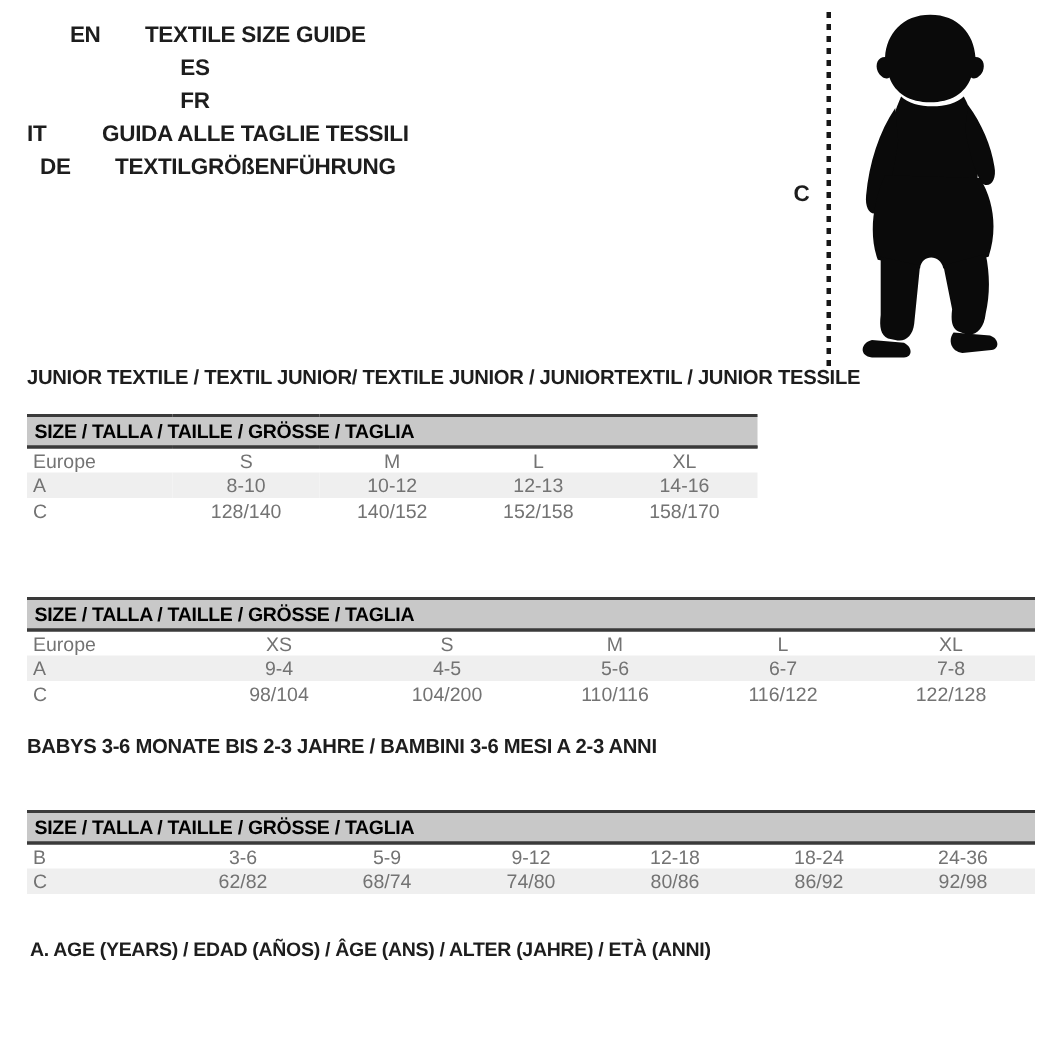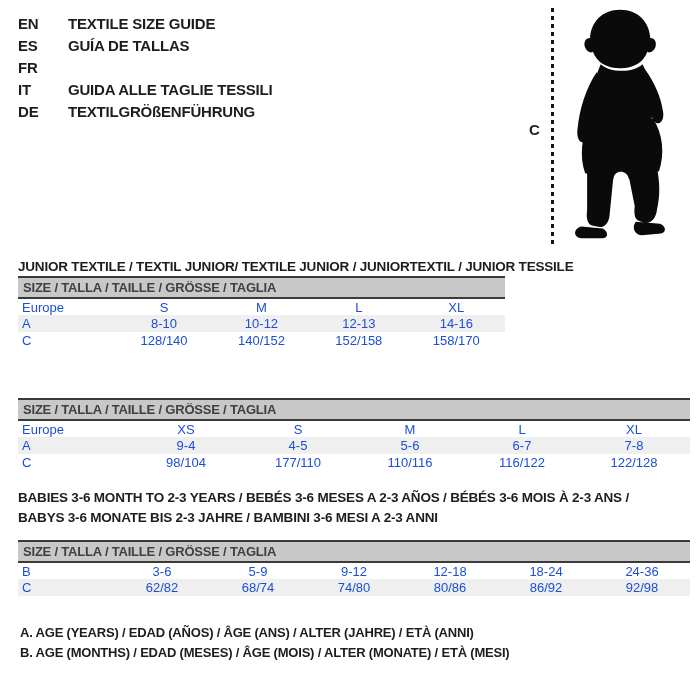--- a/index.html
+++ b/index.html
@@ -9,82 +9,81 @@
     width: 700px;
     height: 700px;
     background: #ffffff;
     font-family: "Liberation Sans", sans-serif;
     color: #1d1d1d;
     overflow: hidden;
   }
 
   
   .lang-list { position: absolute; left: 18px; top: 13px; }
-  .lang-row { display: flex; line-height: 22px; font-weight: bold; font-size: 15px; letter-spacing: -0.2px; }
+  .lang-row { display: flex; line-height: 22px; font-weight: bold; font-size: 15px; letter-spacing: -0.2px; justify-content: center; }
   .lang-code { width: 50px; flex: 0 0 50px; }
   .lang-label { white-space: nowrap; }
 
   
   .measure-line {
     position: absolute; left: 551px; top: 8px; width: 3px; height: 237px;
     background: repeating-linear-gradient(to bottom, #161616 0px, #161616 4px, transparent 4px, transparent 8px);
   }
   .measure-label {
     position: absolute; left: 529px; top: 121px;
     font-weight: bold; font-size: 15px;
   }
   .silhouette { position: absolute; left: 557px; top: 4px; width: 138px; height: 243px; }
 
   
   .section-title {
     position: absolute; left: 18px;
     font-weight: bold; font-size: 13.5px; letter-spacing: -0.2px; white-space: nowrap;
   }
-  .title-junior { top: 259px; }
+  .title-junior { top: 244px; }
   .title-children { top: 374px; }
   .title-babies { top: 488px; line-height: 20px; }
 
   table.size-table {
     position: absolute; left: 18px;
     border-collapse: collapse; table-layout: fixed;
   }
   .tbl-junior { top: 276px; width: 487px; }
   .tbl-children { top: 398px; width: 672px; }
   .tbl-babies { top: 540px; width: 672px; }
 
   th.size-head {
-    background: #c8c8c8; color: #404040;
+    background: #c8c8c8; color: #000000;
     font-weight: bold; font-size: 13px; letter-spacing: -0.2px;
     text-align: left; padding: 2px 0 2px 5px; height: 20px;
     border-top: 2px solid #3a3a3a; border-bottom: 2px solid #3a3a3a;
   }
   .size-table td {
     font-size: 13px; height: 17px; padding: 0;
-    text-align: center; color: #1d4ed8; white-space: nowrap;
+    text-align: center; color: #737373; white-space: nowrap;
   }
   .size-table td.lbl { text-align: left; padding-left: 4px; width: 62px; }
   .size-table tbody tr:nth-child(even) { background: #efefef; }
 
   
   .footnotes { position: absolute; left: 20px; top: 623px; }
   .footnote { font-weight: bold; font-size: 13px; line-height: 20px; letter-spacing: -0.2px; white-space: nowrap; }
 </style>
 </head>
 <body>
 
 <div class="page">
 
   <div class="lang-list">
     <div class="lang-row">
       <span class="lang-code">EN</span>
       <span class="lang-label">TEXTILE SIZE GUIDE</span>
     </div>
     <div class="lang-row">
       <span class="lang-code">ES</span>
-      <span class="lang-label">GUÍA DE TALLAS</span>
     </div>
     <div class="lang-row">
       <span class="lang-code">FR</span>
     </div>
     <div class="lang-row">
       <span class="lang-code">IT</span>
       <span class="lang-label">GUIDA ALLE TAGLIE TESSILI</span>
     </div>
     <div class="lang-row">
       <span class="lang-code">DE</span>
@@ -168,30 +167,29 @@
         <td class="lbl">A</td>
         <td>9-4</td>
         <td>4-5</td>
         <td>5-6</td>
         <td>6-7</td>
         <td>7-8</td>
       </tr>
       <tr>
         <td class="lbl">C</td>
         <td>98/104</td>
-        <td>177/110</td>
+        <td>104/200</td>
         <td>110/116</td>
         <td>116/122</td>
         <td>122/128</td>
       </tr>
     </tbody>
   </table>
 
   <div class="section-title title-babies">
-    <div>BABIES 3-6 MONTH TO 2-3 YEARS / BEBÉS 3-6 MESES A 2-3 AÑOS / BÉBÉS 3-6 MOIS À 2-3 ANS /</div>
     <div>BABYS 3-6 MONATE BIS 2-3 JAHRE / BAMBINI 3-6 MESI A 2-3 ANNI</div>
   </div>
   <table class="size-table tbl-babies">
     <thead>
       <tr>
           <th class="size-head" colspan="7">SIZE / TALLA / TAILLE / GRÖSSE / TAGLIA</th>
         </tr>
     </thead>
     <tbody>
       <tr>
@@ -210,16 +208,15 @@
         <td>74/80</td>
         <td>80/86</td>
         <td>86/92</td>
         <td>92/98</td>
       </tr>
     </tbody>
   </table>
 
   <div class="footnotes">
     <div class="footnote">A. AGE (YEARS) / EDAD (AÑOS) / ÂGE (ANS) / ALTER (JAHRE) / ETÀ (ANNI)</div>
-    <div class="footnote">B. AGE (MONTHS) / EDAD (MESES) / ÂGE (MOIS) / ALTER (MONATE) / ETÀ (MESI)</div>
   </div>
 
 </div>
 
 </body></html>

